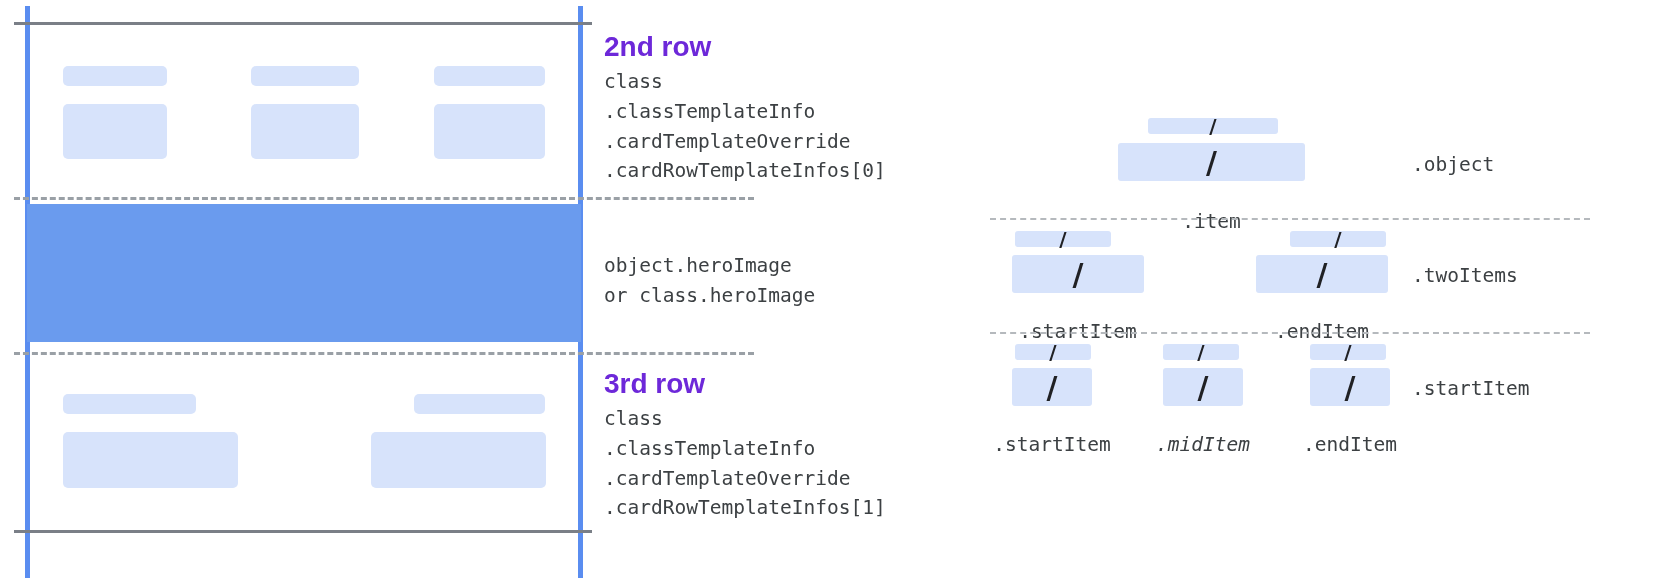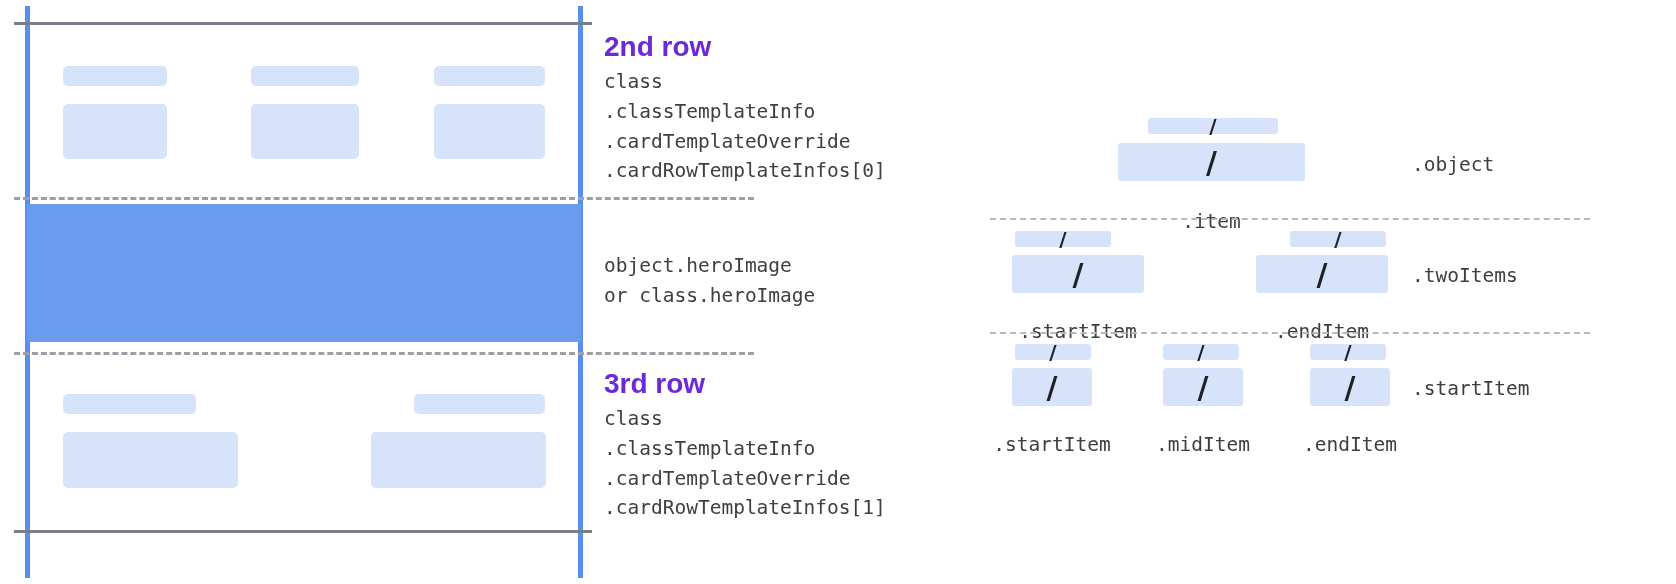--- a/index.html
+++ b/index.html
@@ -189,20 +189,20 @@
   <div class="group-label" style="left:452px; top:264px;">.twoItems</div>
 
   <div class="sep" style="left:30px; top:332px; width:600px;"></div>
 
   <div class="slot small" style="left:55px; top:344px; width:76px; height:16px;">/</div>
   <div class="slot big" style="left:52px; top:368px; width:80px; height:38px;">/</div>
   <div class="slot-label" style="left:6px; top:413px; width:172px;">.startItem</div>
 
   <div class="slot small" style="left:203px; top:344px; width:76px; height:16px;">/</div>
   <div class="slot big" style="left:203px; top:368px; width:80px; height:38px;">/</div>
-  <div class="slot-label" style="left:157px; top:413px; width:172px;">.midItem</div>
+  <div class="slot-label" style="left:157px; top:413px; width:172px;font-style:italic;">.midItem</div>
 
   <div class="slot small" style="left:350px; top:344px; width:76px; height:16px;">/</div>
   <div class="slot big" style="left:350px; top:368px; width:80px; height:38px;">/</div>
   <div class="slot-label" style="left:304px; top:413px; width:172px;">.endItem</div>
 
   <div class="group-label" style="left:452px; top:377px;">.startItem</div>
 </div>
 
 </body></html>

